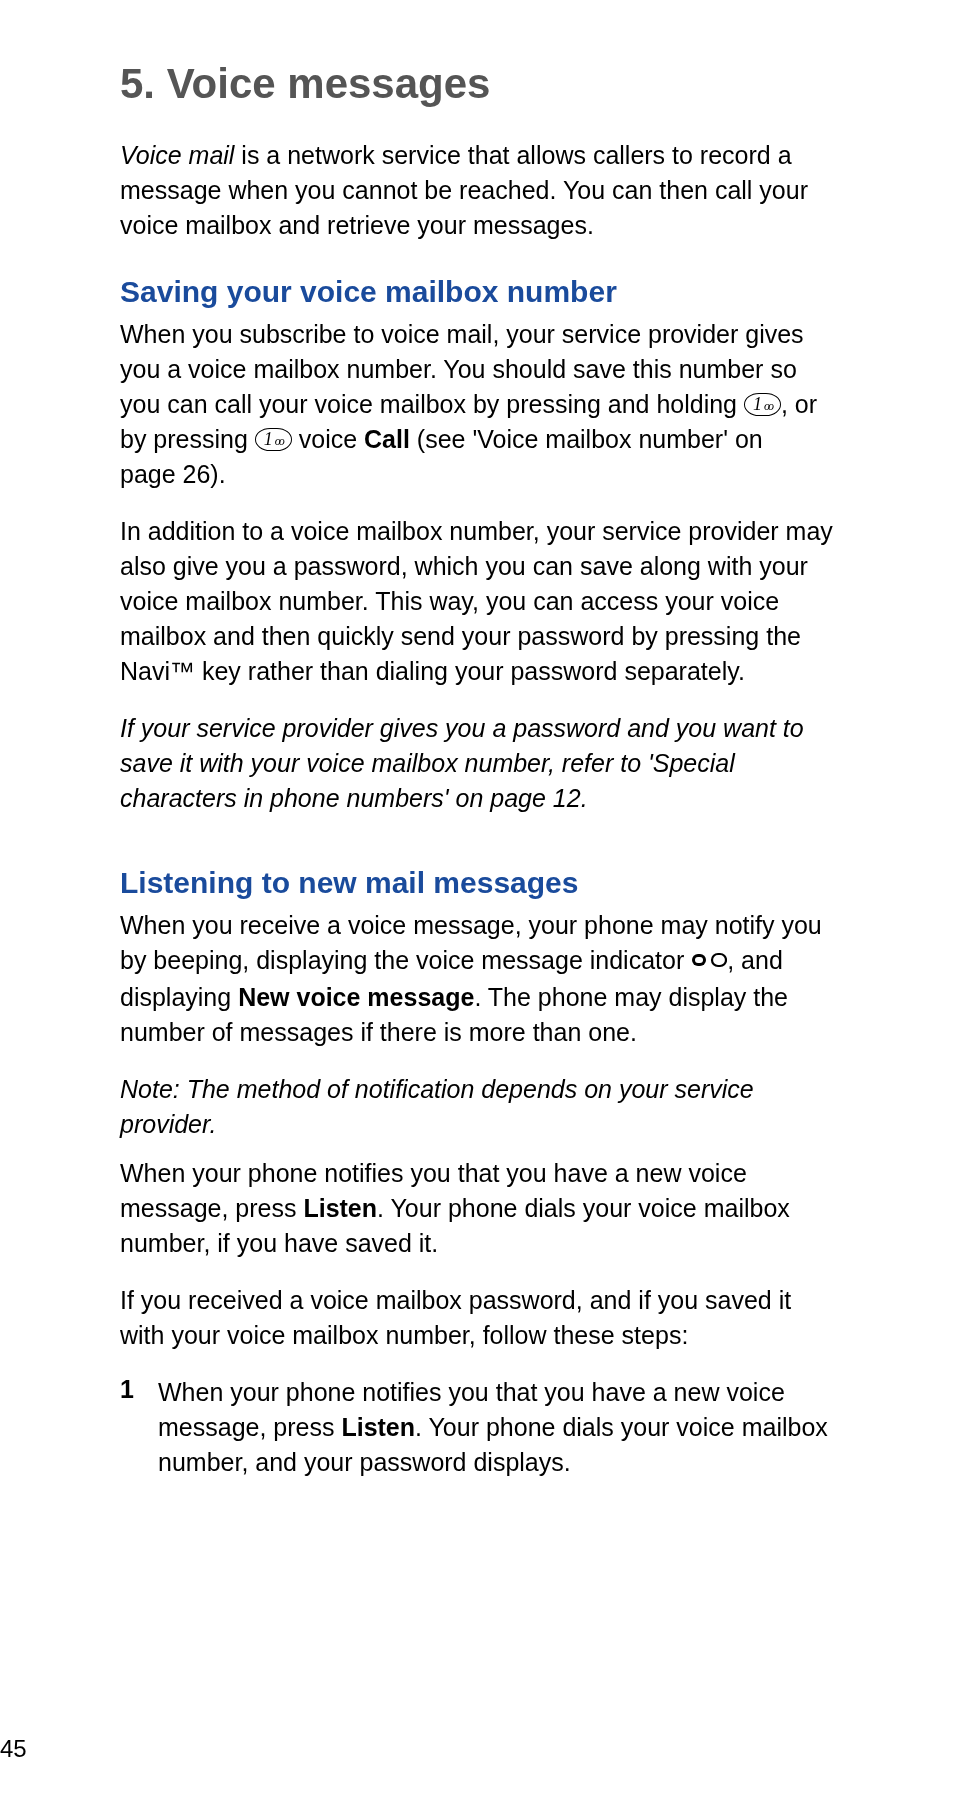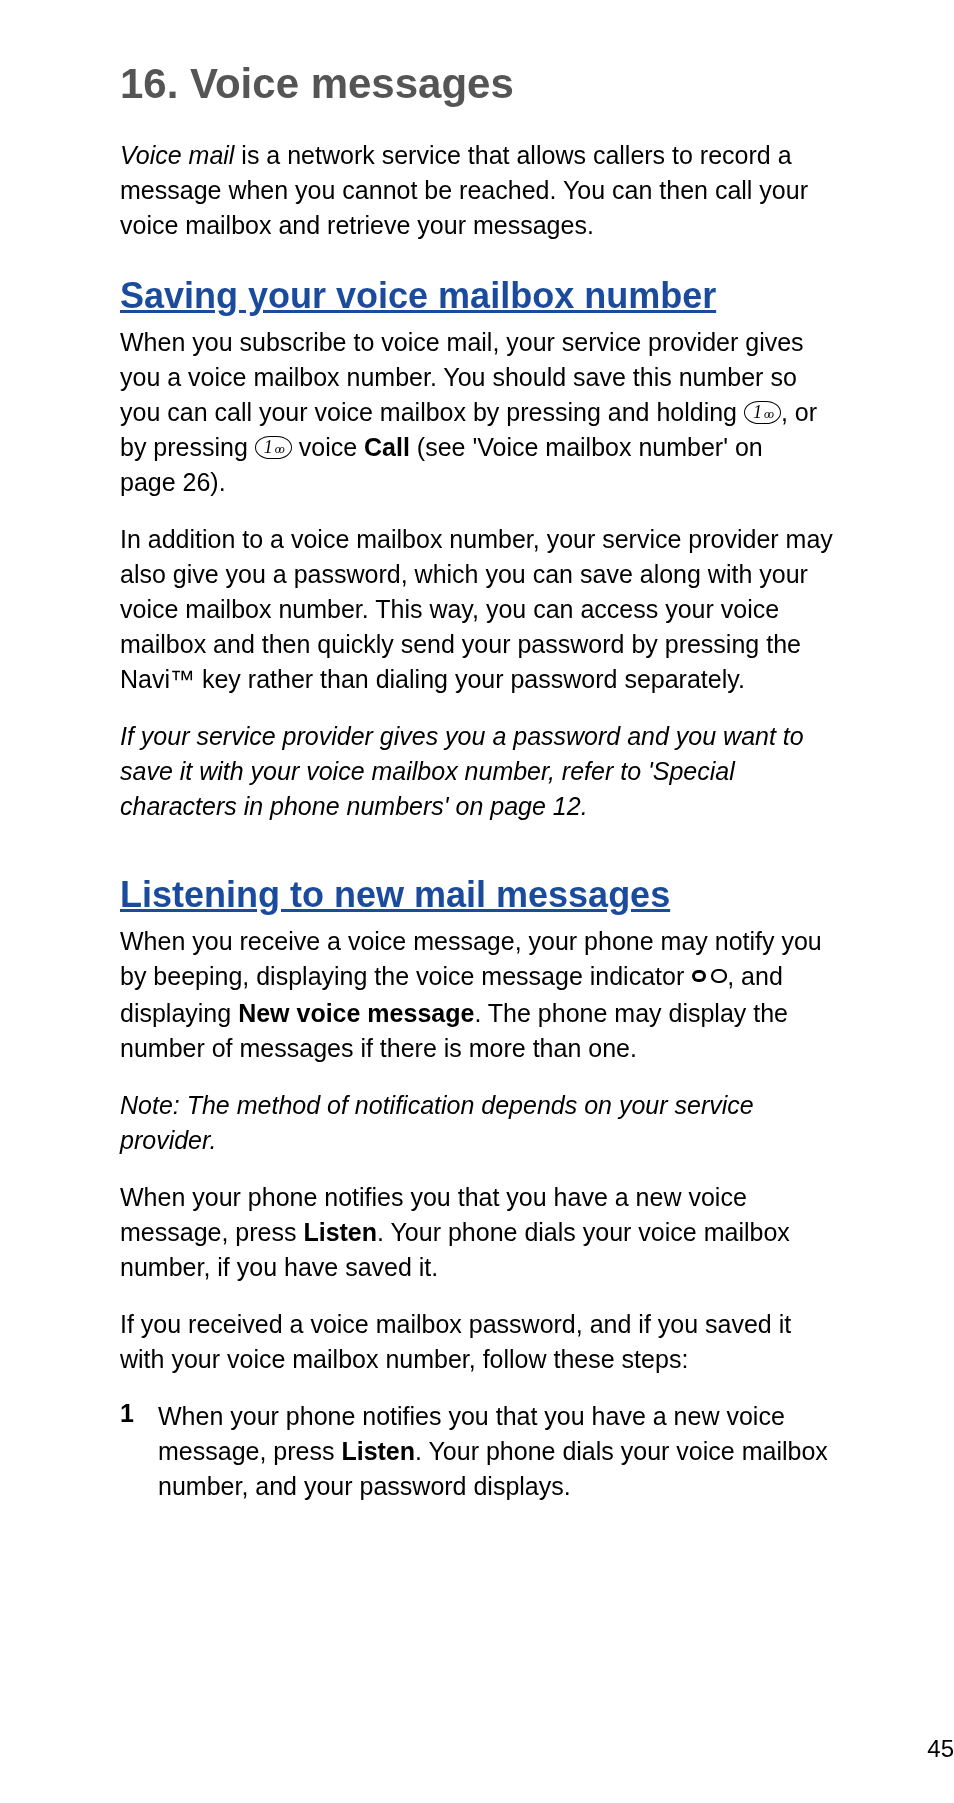--- a/index.html
+++ b/index.html
@@ -20,37 +20,36 @@
     }
     .intro-para {
       font-size: 25px;
       line-height: 1.4;
       margin-bottom: 32px;
       font-family: Arial, Helvetica, sans-serif;
     }
     .italic { font-style: italic; }
     .bold { font-weight: bold; margin-top: 45px; }
     .section-heading {
-      font-size: 36px;
+      font-size: 30px;
       font-weight: bold;
       color: #1a4b9c;
       margin-bottom: 8px;
       font-family: Arial, Helvetica, sans-serif;
-      text-decoration: underline;
     }
     .body-para {
       font-size: 25px;
       line-height: 1.4;
       margin-bottom: 22px;
       font-family: Arial, Helvetica, sans-serif;
     }
     .note-para {
       font-size: 25px;
       line-height: 1.4;
-      margin-bottom: 22px;
+      margin-bottom: 14px;
       font-style: italic;
       font-family: Arial, Helvetica, sans-serif;
     }
     .key-icon {
       display: inline-block;
       border: 1.5px solid #000;
       border-radius: 50% / 60%;
       padding: 0 8px;
       font-size: 18px;
       vertical-align: middle;
@@ -78,29 +77,29 @@
     .step-text {
       font-size: 25px;
       line-height: 1.4;
       font-family: Arial, Helvetica, sans-serif;
     }
     .page-num {
       position: absolute;
       bottom: 40px;
       left: 0;
       right: 0;
-      text-align: right;
+      text-align: left;
       font-size: 24px;
       font-family: Arial, Helvetica, sans-serif;
     }
   </style>
 </head>
 <body>
 
-<h1 class="chapter-title">16. Voice messages</h1>
+<h1 class="chapter-title">5. Voice messages</h1>
 
 <p class="intro-para">
   <span class="italic">Voice mail</span><span> is a network service that allows callers to record a message when you cannot be reached. You can then call your voice mailbox and retrieve your messages.</span>
 </p>
 
 <h2 class="section-heading">Saving your voice mailbox number</h2>
 
 <p class="body-para">
   <span>When you subscribe to voice mail, your service provider gives you a voice mailbox number. You should save this number so you can call your voice mailbox by pressing and holding </span>
   <span class="key-icon">1<span style="font-size:12px; letter-spacing:-2px; margin-left:2px;">oo</span></span><span>, or by pressing </span>

